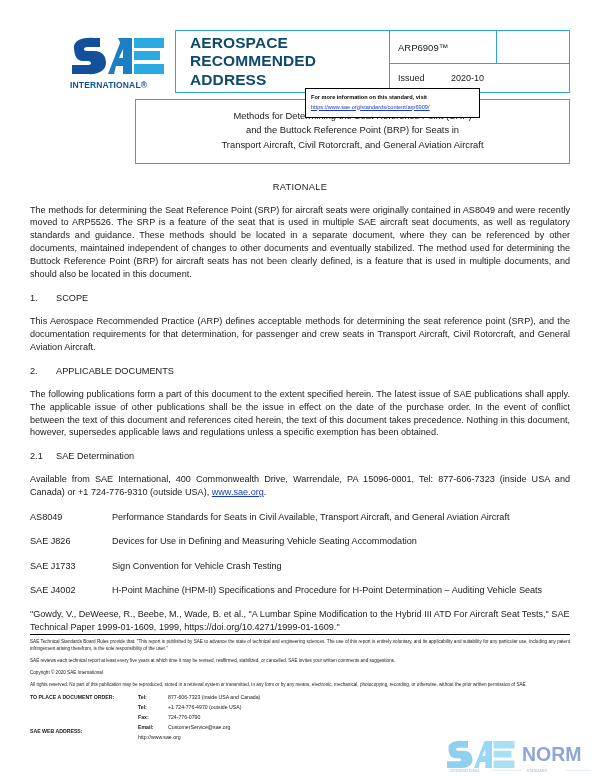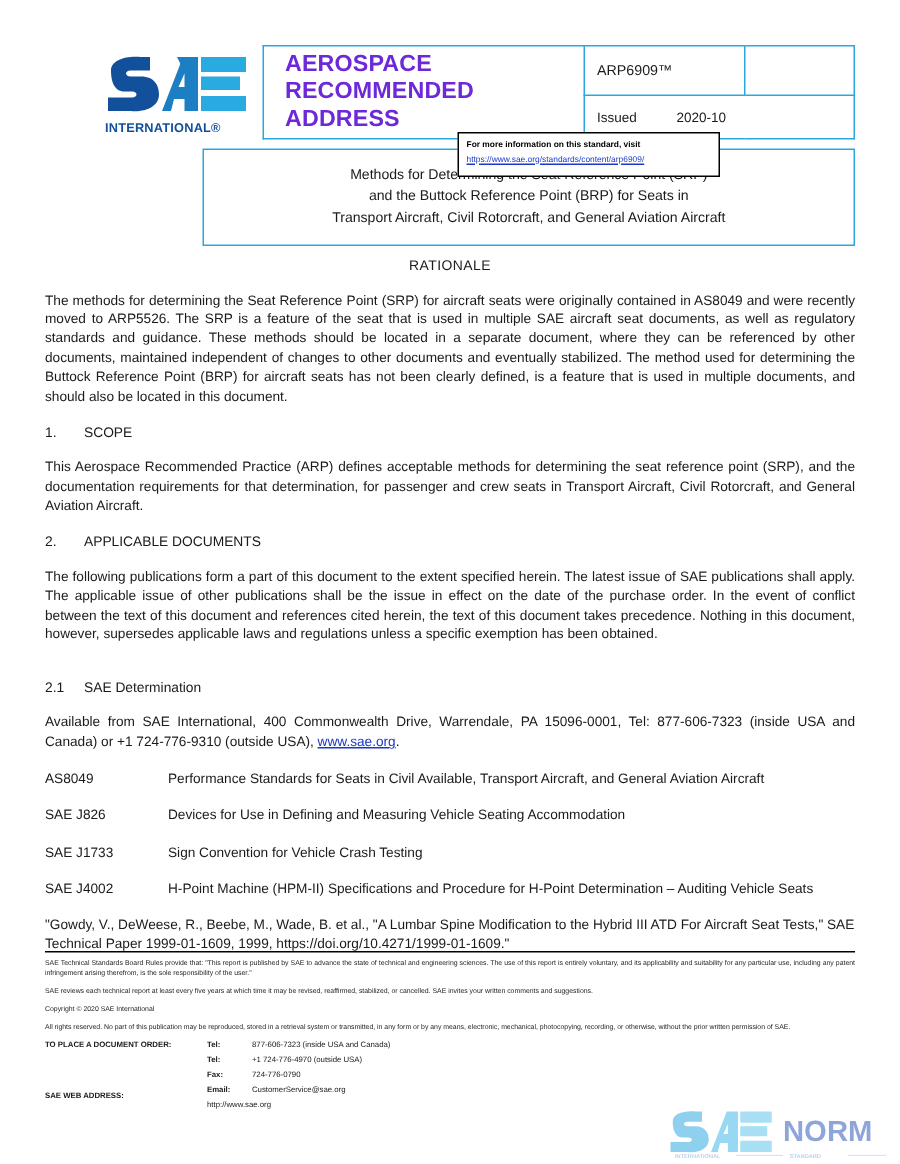--- a/index.html
+++ b/index.html
@@ -59,21 +59,21 @@
   }
   .cell-title {
     height: 52px;
     padding-left: 14px !important;
   }
   .doc-kind {
     font-size: 15.5px;
     font-weight: bold;
     line-height: 1.18;
     letter-spacing: 0.1px;
-    color: #6d28d9;
+    color: #0c4a6e;
   }
   .cell-num {
     width: 90px;
     height: 26px;
     font-size: 9.5px;
   }
   .cell-blank {
     width: 56px;
   }
   .cell-issued {
@@ -93,38 +93,38 @@
   }
 
   
   .content {
     padding: 0 30px;
     box-sizing: border-box;
   }
   .section-center {
     text-align: center;
     font-size: 9.3px;
-    margin: 8px 0 12px 0;
+    margin: 18px 0 12px 0;
     letter-spacing: 0.3px;
   }
   p.body-text {
     font-size: 9.1px;
     line-height: 1.42;
     text-align: justify;
     margin: 0 0 12px 0;
   }
   .heading {
     font-size: 9.2px;
     margin: 12px 0 12px 0;
   }
   .heading .num {
     display: inline-block;
     width: 26px;
   }
-  .heading-sub .num { width: 26px; margin-top: 12px; }
+  .heading-sub .num { width: 26px; }
 
   a.link {
     color: #1a39c8;
     text-decoration: underline;
   }
 
   
   .ref-row {
     display: flex;
     font-size: 9.1px;

